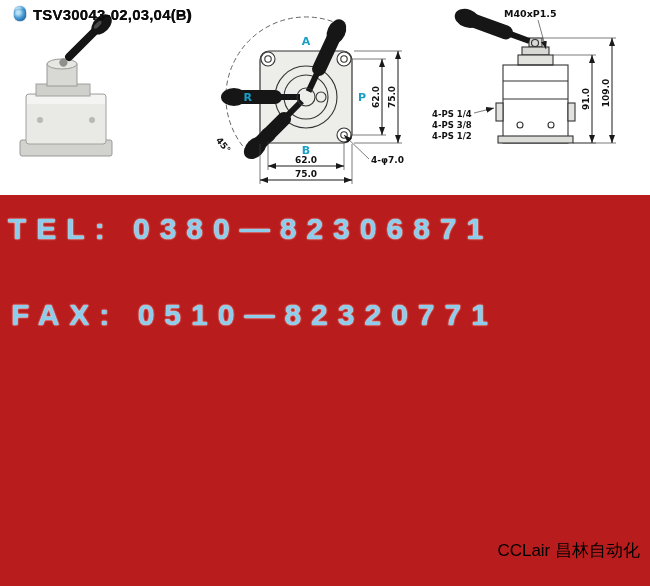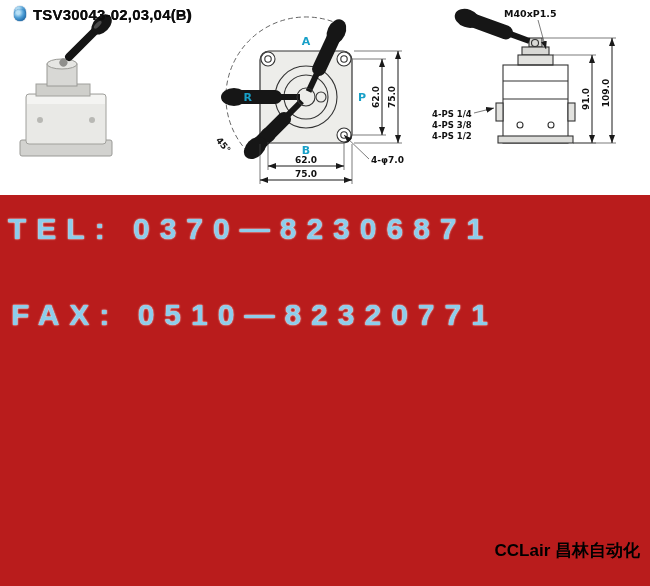--- a/index.html
+++ b/index.html
@@ -26,21 +26,21 @@
   .ln{stroke:#333;stroke-width:1.1;fill:none}
   .flange{fill:#ededea;stroke:#333;stroke-width:1.2}
   .ln-thin{stroke:#444;stroke-width:.7;fill:none}
   .ln-dash{stroke:#555;stroke-width:.9;stroke-dasharray:5 3;fill:none}
   .dimline{stroke:#1a1a1a;stroke-width:1;fill:none}
   .wm{position:absolute;white-space:nowrap;color:rgba(125,198,232,.88);font-weight:bold;
       font-size:30px;letter-spacing:10px;z-index:9;
       text-shadow:0 0 2px rgba(255,255,255,.95),0 0 1px rgba(255,255,255,.9)}
   #wm-tel{left:8px;top:212px}
   #wm-fax{left:11px;top:298px}
-  .brand{position:absolute;right:10px;bottom:24px;font-size:17px;font-weight:bold;color:#000;z-index:9}
+  .brand{position:absolute;right:10px;bottom:24px;font-size:17px;font-weight:normal;color:#000;z-index:9}
 </style>
 </head>
 <body>
 
 <svg width="0" height="0" style="left:0;top:0" aria-hidden="true">
   <defs>
     <g id="lever-shape" fill="#161616">
       <rect x="-26" y="-3" width="20" height="6"></rect>
       <rect x="-80" y="-7" width="56" height="14" rx="7"></rect>
       <ellipse cx="-72" cy="0" rx="13" ry="9"></ellipse>
@@ -386,16 +386,16 @@
       </g>
       <g>
         <line class="ln-thin" x1="134" y1="35" x2="208" y2="35"></line>
           <line class="ln-thin" x1="165" y1="140" x2="208" y2="140"></line>
         <line class="dimline" x1="204" y1="35" x2="204" y2="140" marker-start="url(#arrS)" marker-end="url(#arrE)"></line>
         <text class="dim" x="201" y="90" text-anchor="middle" transform="rotate(-90 201 90)">109.0</text>
       </g>
     </svg>
   </div>
 
-  <div class="wm" id="wm-tel">TEL: 0370—82306871</div>
+  <div class="wm" id="wm-tel">TEL: 0380—82306871</div>
   <div class="wm" id="wm-fax">FAX: 0510—82320771</div>
   <div class="brand">CCLair 昌林自动化</div>
 </div>
 
 </body></html>

